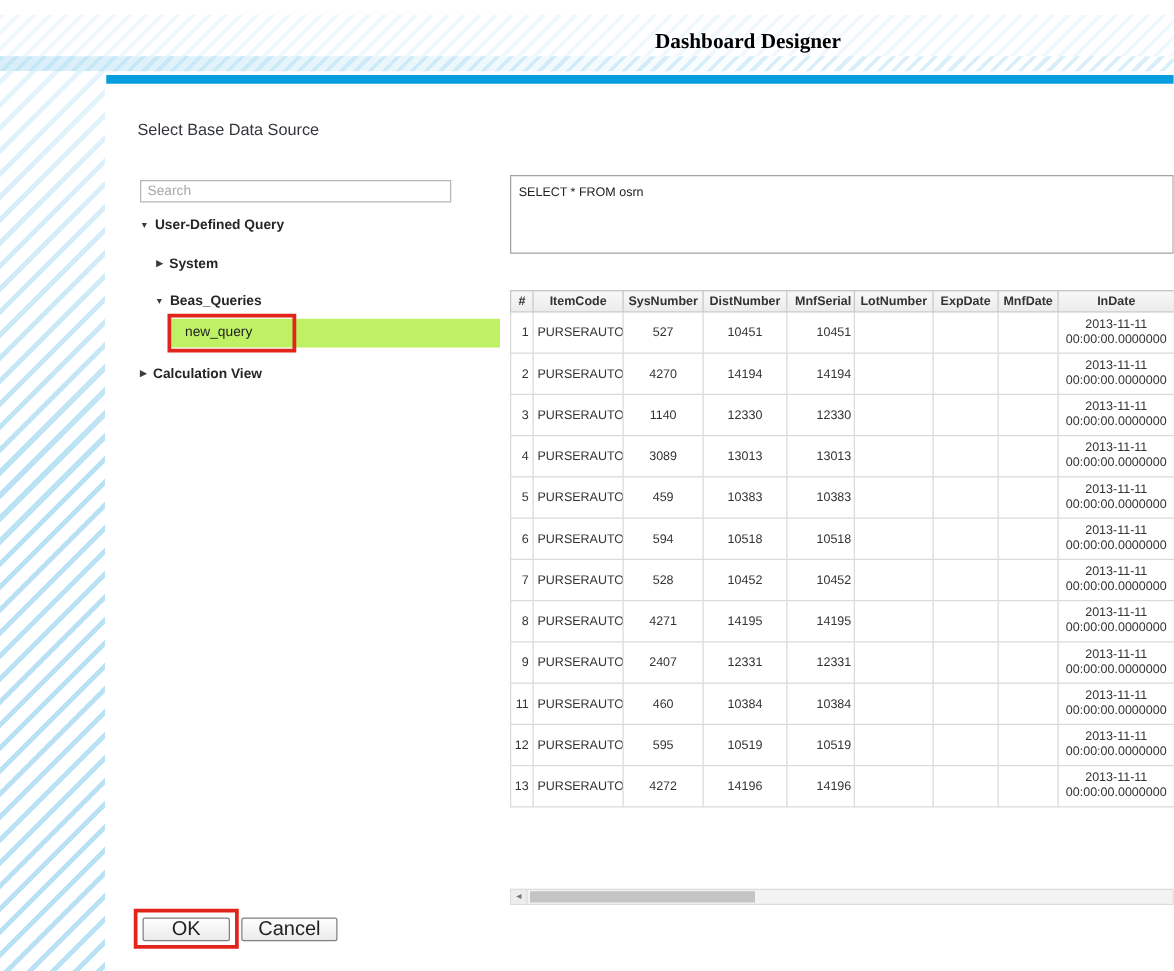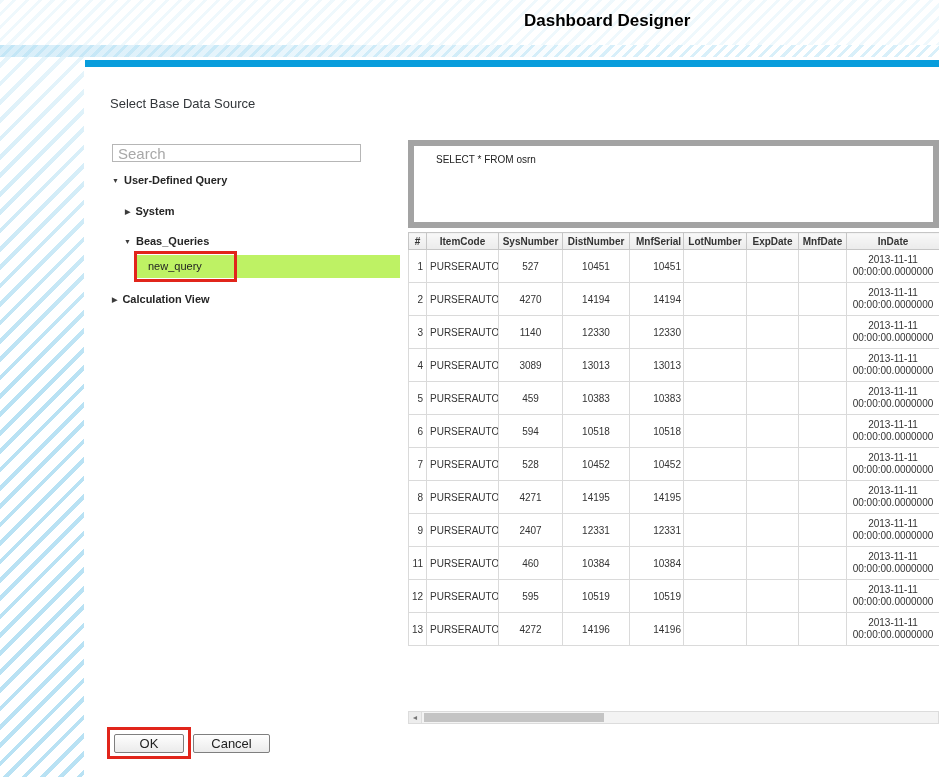--- a/index.html
+++ b/index.html
@@ -7,24 +7,25 @@
   body {
     position:relative;
     font-family:"Liberation Sans", sans-serif;
     background:#ffffff;
     overflow:hidden;
     color:#222;
   }
 
   
   .app-header {
-    position:absolute; left:0; top:0; width:939px; height:45px;
+    position:absolute; left:0; top:12px; width:939px; height:45px;
     background:
       repeating-linear-gradient(135deg, rgba(191,229,245,0.25) 0 3px, rgba(255,255,255,0) 3px 9px),
       #ffffff;
+    font-family: Liberation Serif, serif;
   }
   .app-title {
     position:absolute; left:524px; top:11px;
     font-size:17px; font-weight:bold; color:#000;
   }
   .header-band {
     position:absolute; left:0; top:45px; width:939px; height:12px;
     background:
       repeating-linear-gradient(135deg, rgba(170,221,243,0.45) 0 3px, rgba(255,255,255,0) 3px 8px),
       linear-gradient(to right, #d8eef9, #ffffff 70%);
@@ -45,21 +46,21 @@
   }
   .dialog-title {
     position:absolute; left:110px; top:96px;
     font-size:13px; color:#32363a;
   }
 
   
   .search-input {
     position:absolute; left:112px; top:144px; width:249px; height:18px;
     border:1px solid #b6b6b6; background:#fff;
-    font-family:"Liberation Sans", sans-serif; font-size:15px; color:#333;
+    font-family:"Liberation Sans", sans-serif; font-size:11px; color:#333;
     padding:0 5px; outline:none;
   }
   .search-input::placeholder { color:#a8a8a8; }
 
   .tree-item {
     position:absolute; font-size:11px; font-weight:bold; color:#252525;
     white-space:nowrap; cursor:default;
   }
   .tree-arrow {
     display:inline-block; font-size:7px; color:#3c3c3c;
@@ -78,23 +79,23 @@
 
   
   .annotation {
     position:absolute; border:3px solid #e1251b; pointer-events:none;
   }
   .ann-newquery { left:134px; top:251px; width:103px; height:31px; }
   .ann-ok      { left:107px; top:727px; width:84px;  height:32px; }
 
   
   .sql-box {
-    position:absolute; left:408px; top:140px; width:531px; height:88px;
-    border:6px solid #a3a3a3; background:#fff;
-    font-size:10px; color:#222; padding:8px 22px;
+    position:absolute; left:408px; top:140px; width:531px; height:63px;
+    border:1px solid #a3a3a3; background:#fff;
+    font-size:10px; color:#222; padding:8px 6px;
   }
 
   .data-table {
     position:absolute; left:408px; top:232px; width:531px;
     border-collapse:collapse; table-layout:fixed;
     font-size:10px; color:#333;
   }
   .data-table th {
     height:17px; font-size:10px; font-weight:bold; text-align:center;
     background:linear-gradient(#f8f8f8,#ebebeb);
@@ -131,21 +132,21 @@
   .hscroll-thumb {
     position:absolute; left:15px; top:1px; width:180px; height:9px;
     background:#c4c4c4; cursor:pointer;
   }
 
   
   .btn {
     position:absolute; height:19px;
     border:1px solid #7f7f7f; border-radius:2px;
     background:linear-gradient(#fefefe,#ebebeb);
-    font-family:"Liberation Sans", sans-serif; font-size:13px; color:#222;
+    font-family:"Liberation Sans", sans-serif; font-size:16px; color:#222;
     cursor:pointer;
   }
   .btn-ok     { left:114px; top:734px; width:70px; }
   .btn-cancel { left:193px; top:734px; width:77px; }
 </style>
 </head>
 <body>
 
 <div class="app-header">
   <div class="app-title">Dashboard Designer</div>

